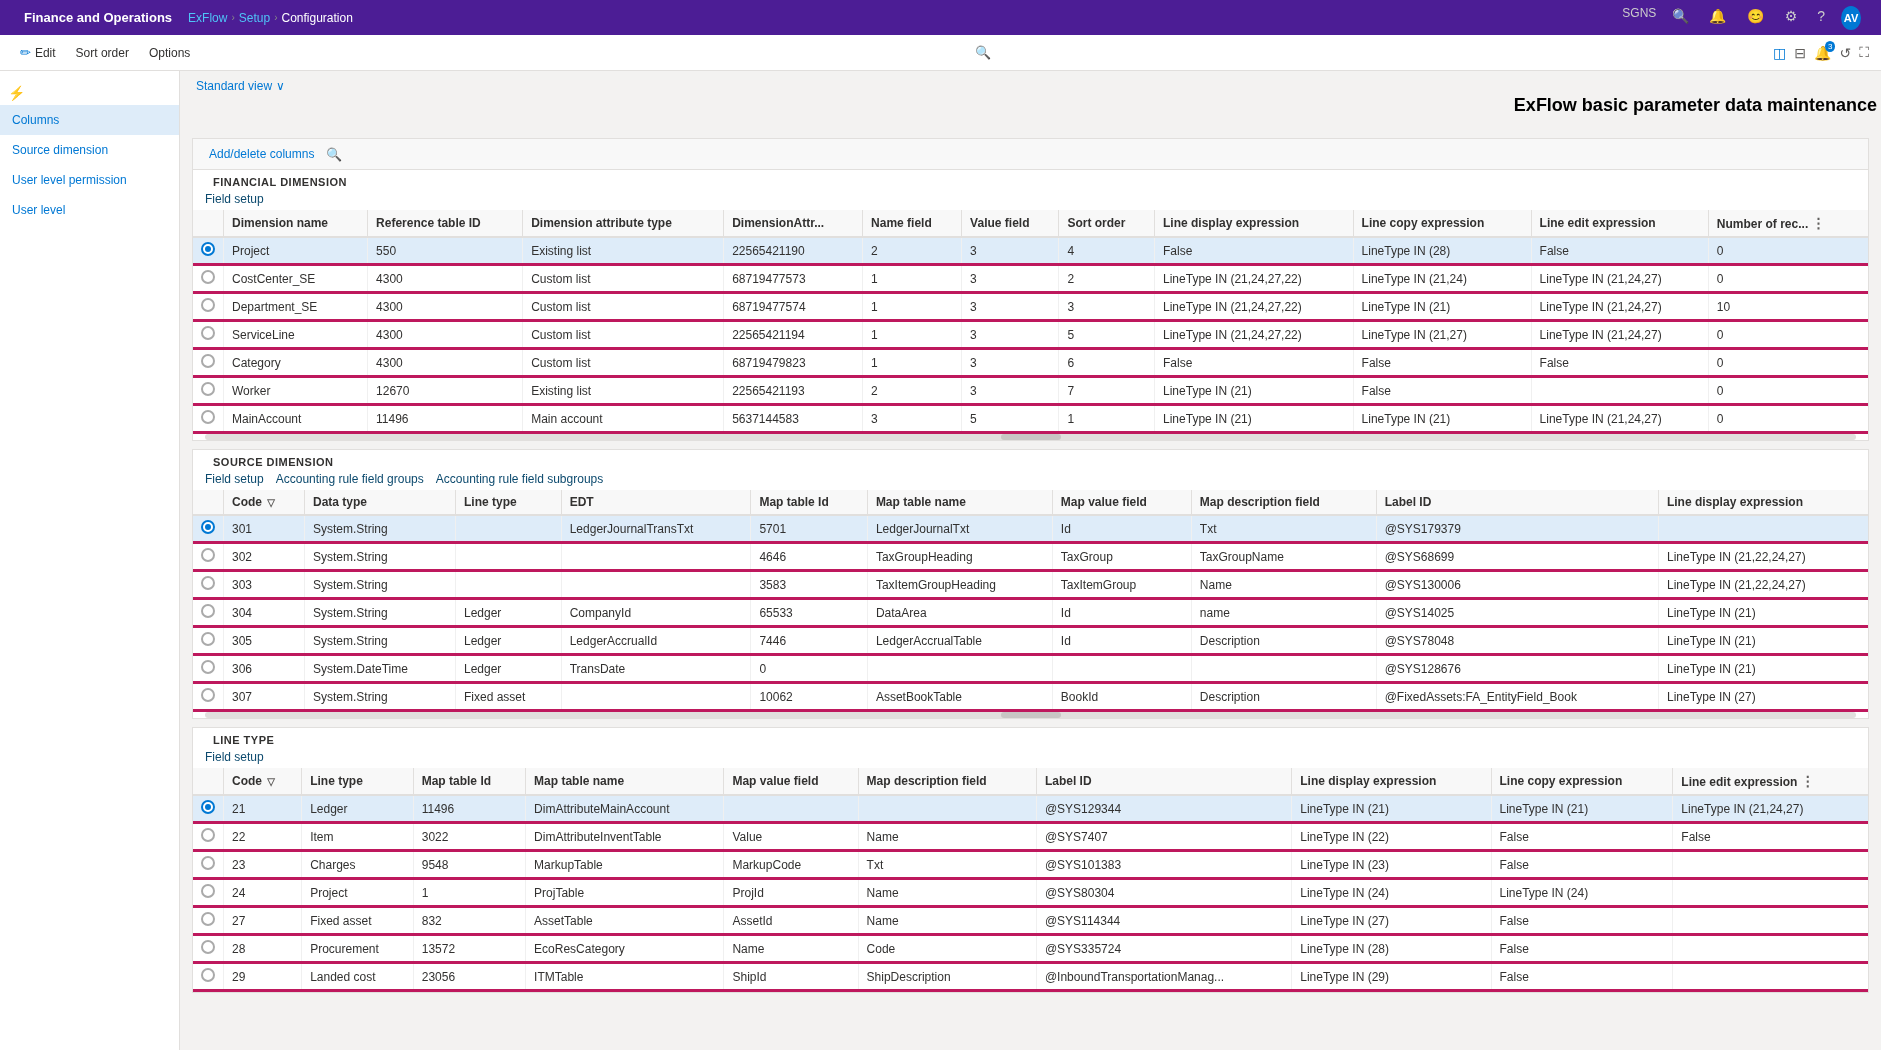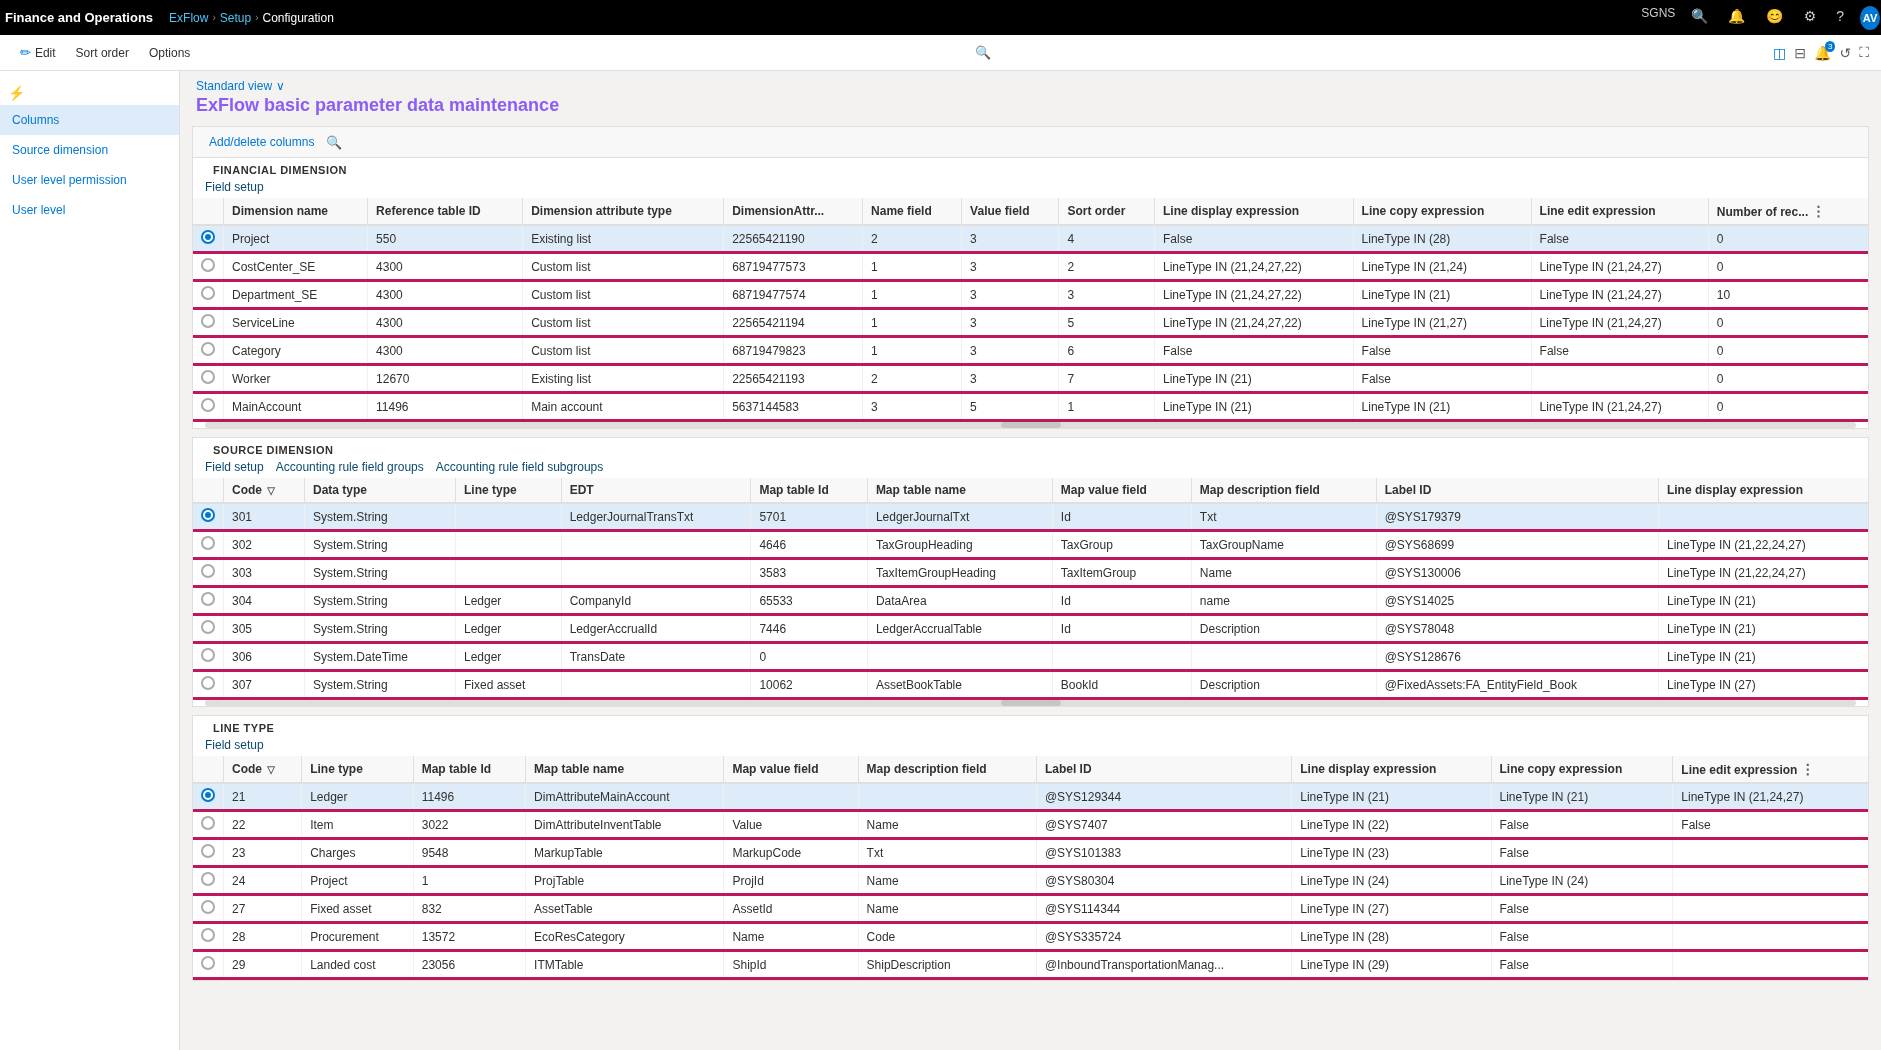--- a/index.html
+++ b/index.html
@@ -1,24 +1,24 @@
 <!DOCTYPE html>
 <html><head>
   <meta charset="utf-8">
   <style>
     * { box-sizing: border-box; margin: 0; padding: 0; font-family: 'Segoe UI', sans-serif; font-size: 12px; }
     body { background: #f3f2f1; overflow: hidden; width: 1881px; height: 1050px; }
 
     
     .top-nav {
-      background: #000000;
+      background: #4c1d95;
       height: 35px;
       display: flex;
       align-items: center;
-      padding: 0 1px;
+      padding: 0 20px;
       color: #fff;
     }
     .top-nav .app-title {
       font-size: 13px;
       font-weight: 600;
       color: #fff;
       padding: 0 12px 0 4px;
       margin-right: 4px;
     }
     .breadcrumb {
@@ -113,36 +113,37 @@
       flex: 1;
       overflow-y: auto;
       overflow-x: hidden;
       padding: 0;
       background: #f3f2f1;
     }
 
     
     .page-header {
       background: #f3f2f1;
-      padding: 8px 32px 4px 16px;
+      padding: 8px 4px 4px 16px;
+      text-align: right;
     }
     .page-header .view-selector {
       display: flex;
       align-items: center;
       gap: 4px;
       font-size: 11px;
       color: #0078d4;
       cursor: pointer;
       margin-bottom: 2px;
     }
     .page-header .page-title {
       font-size: 18px;
       font-weight: 600;
-      color: #8b5cf6;
-      margin-bottom: 6px;
+      color: #000000;
+      margin-bottom: 18px;
     }
 
     
     .section-card {
       background: #fff;
       margin: 0 12px 8px 12px;
       border: 1px solid #e1dfdd;
     }
     .section-tools {
       display: flex;

